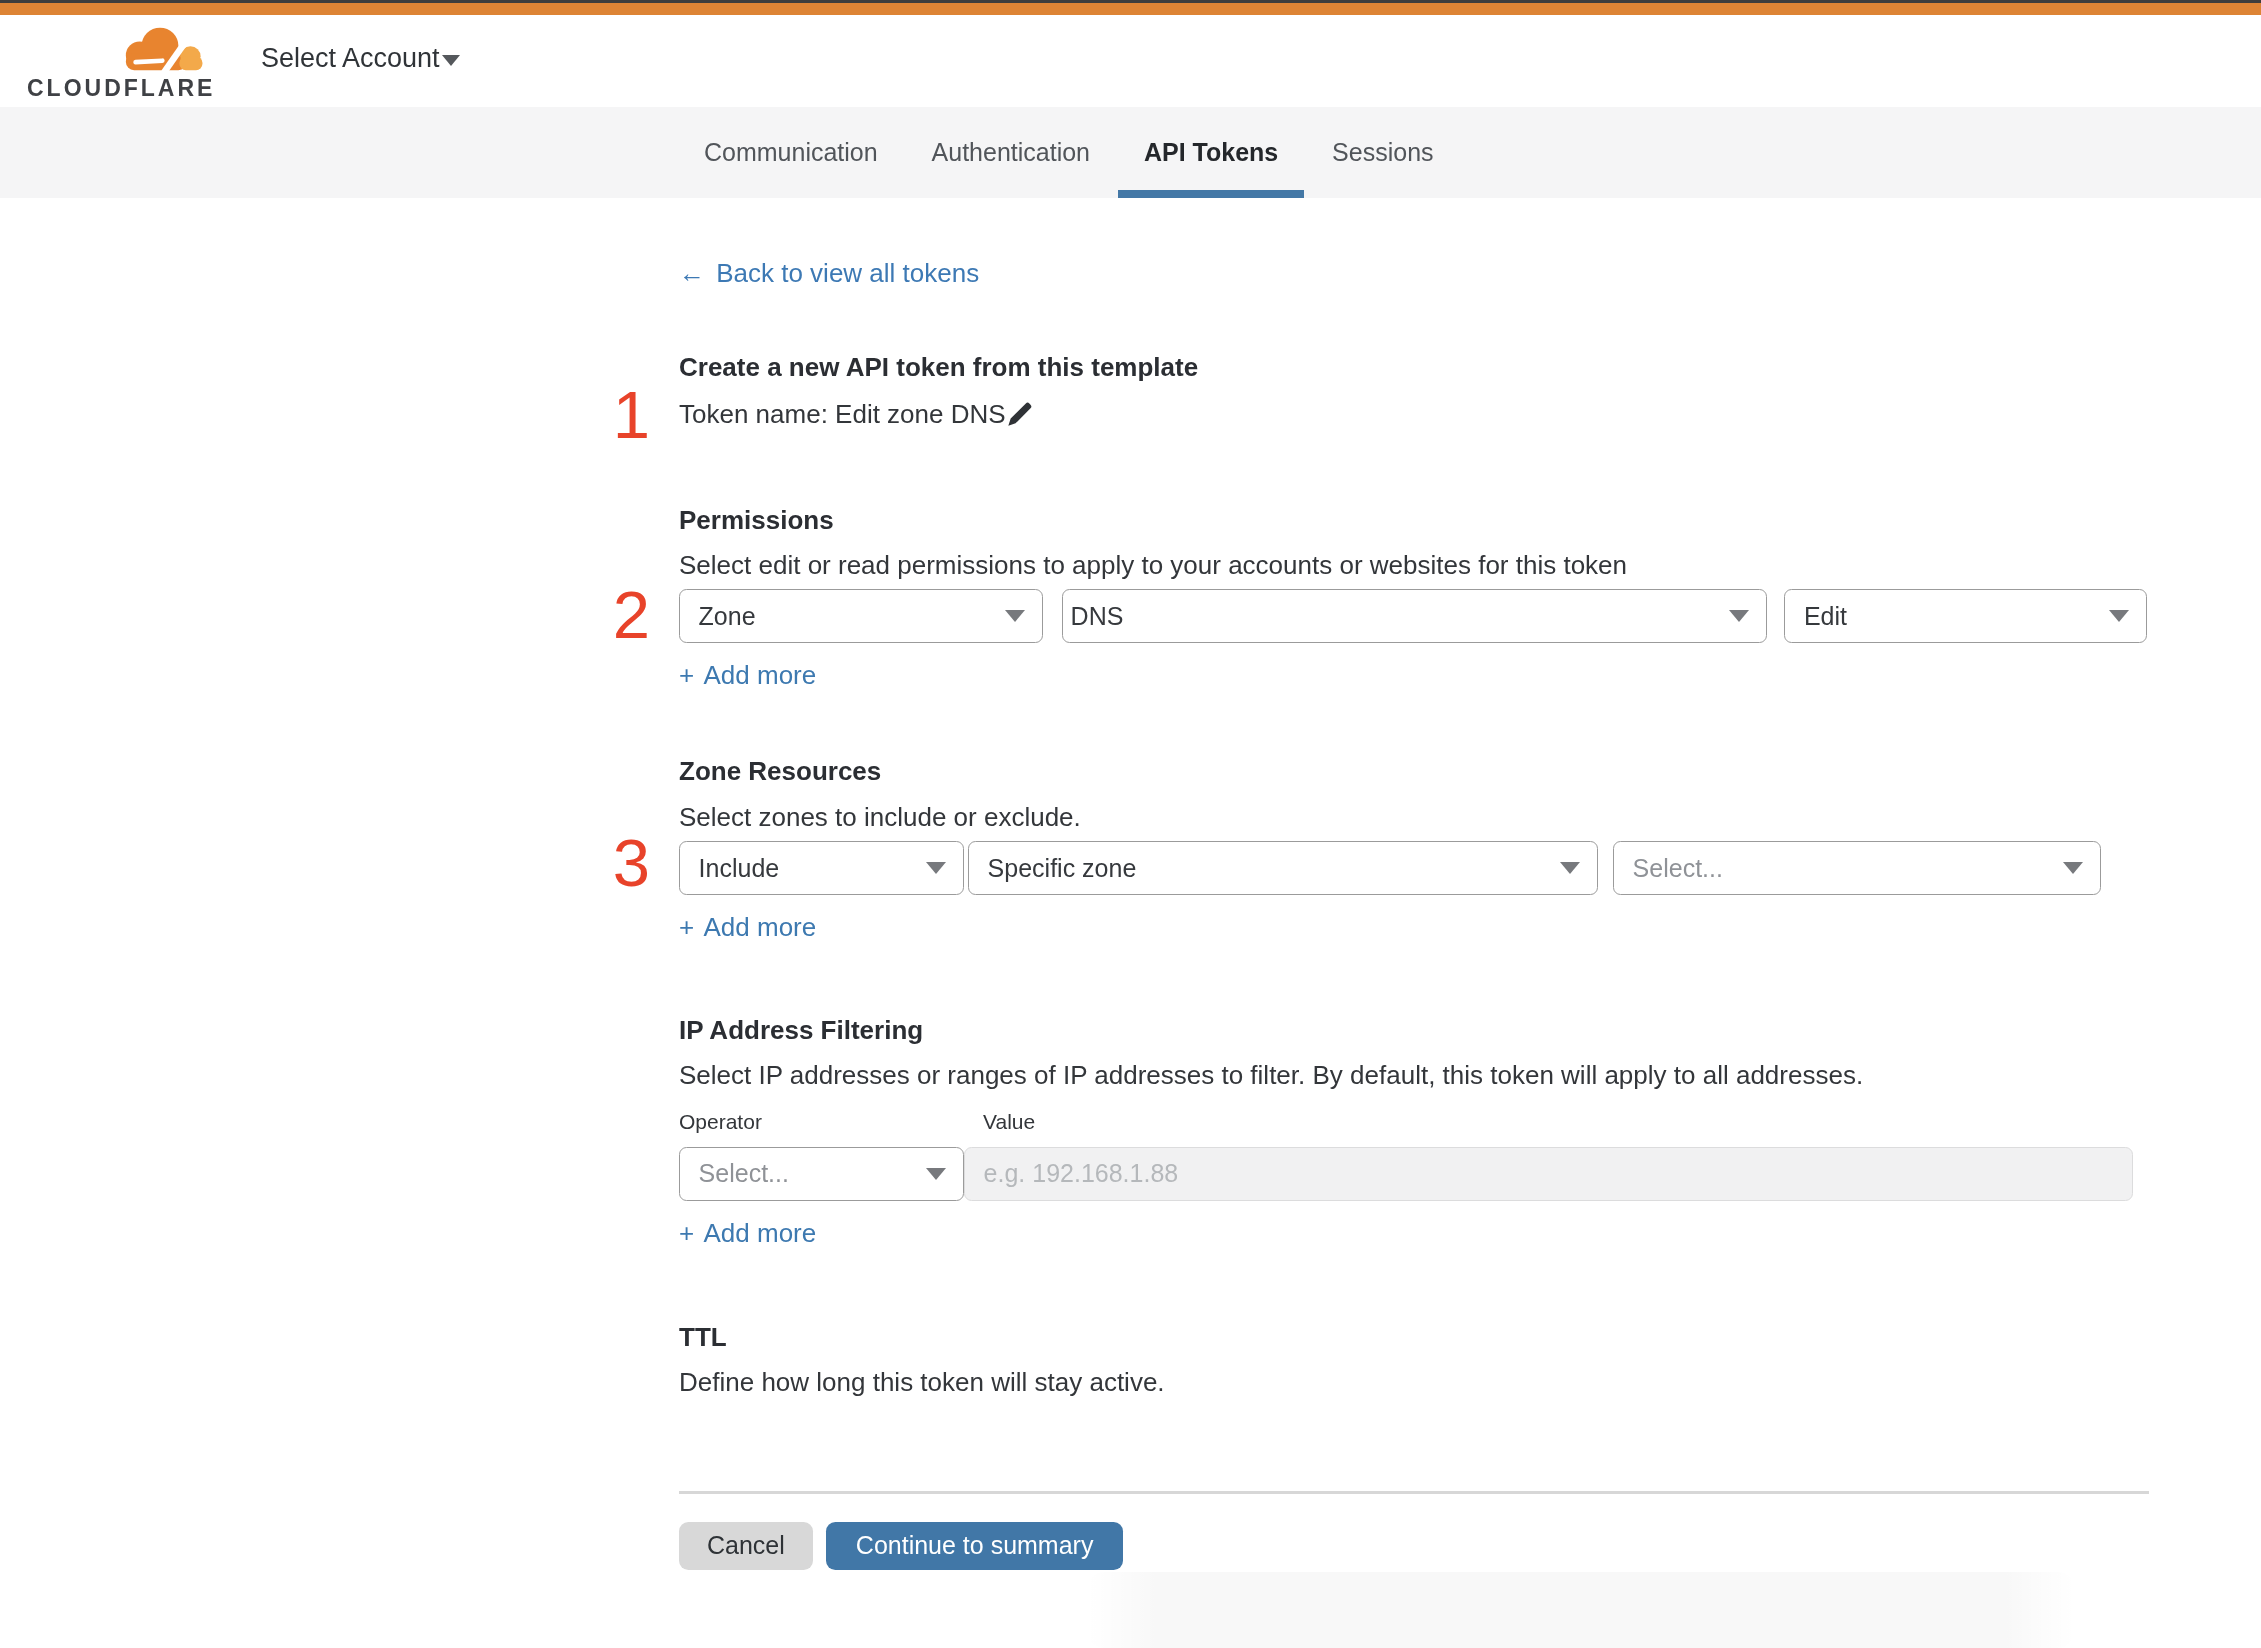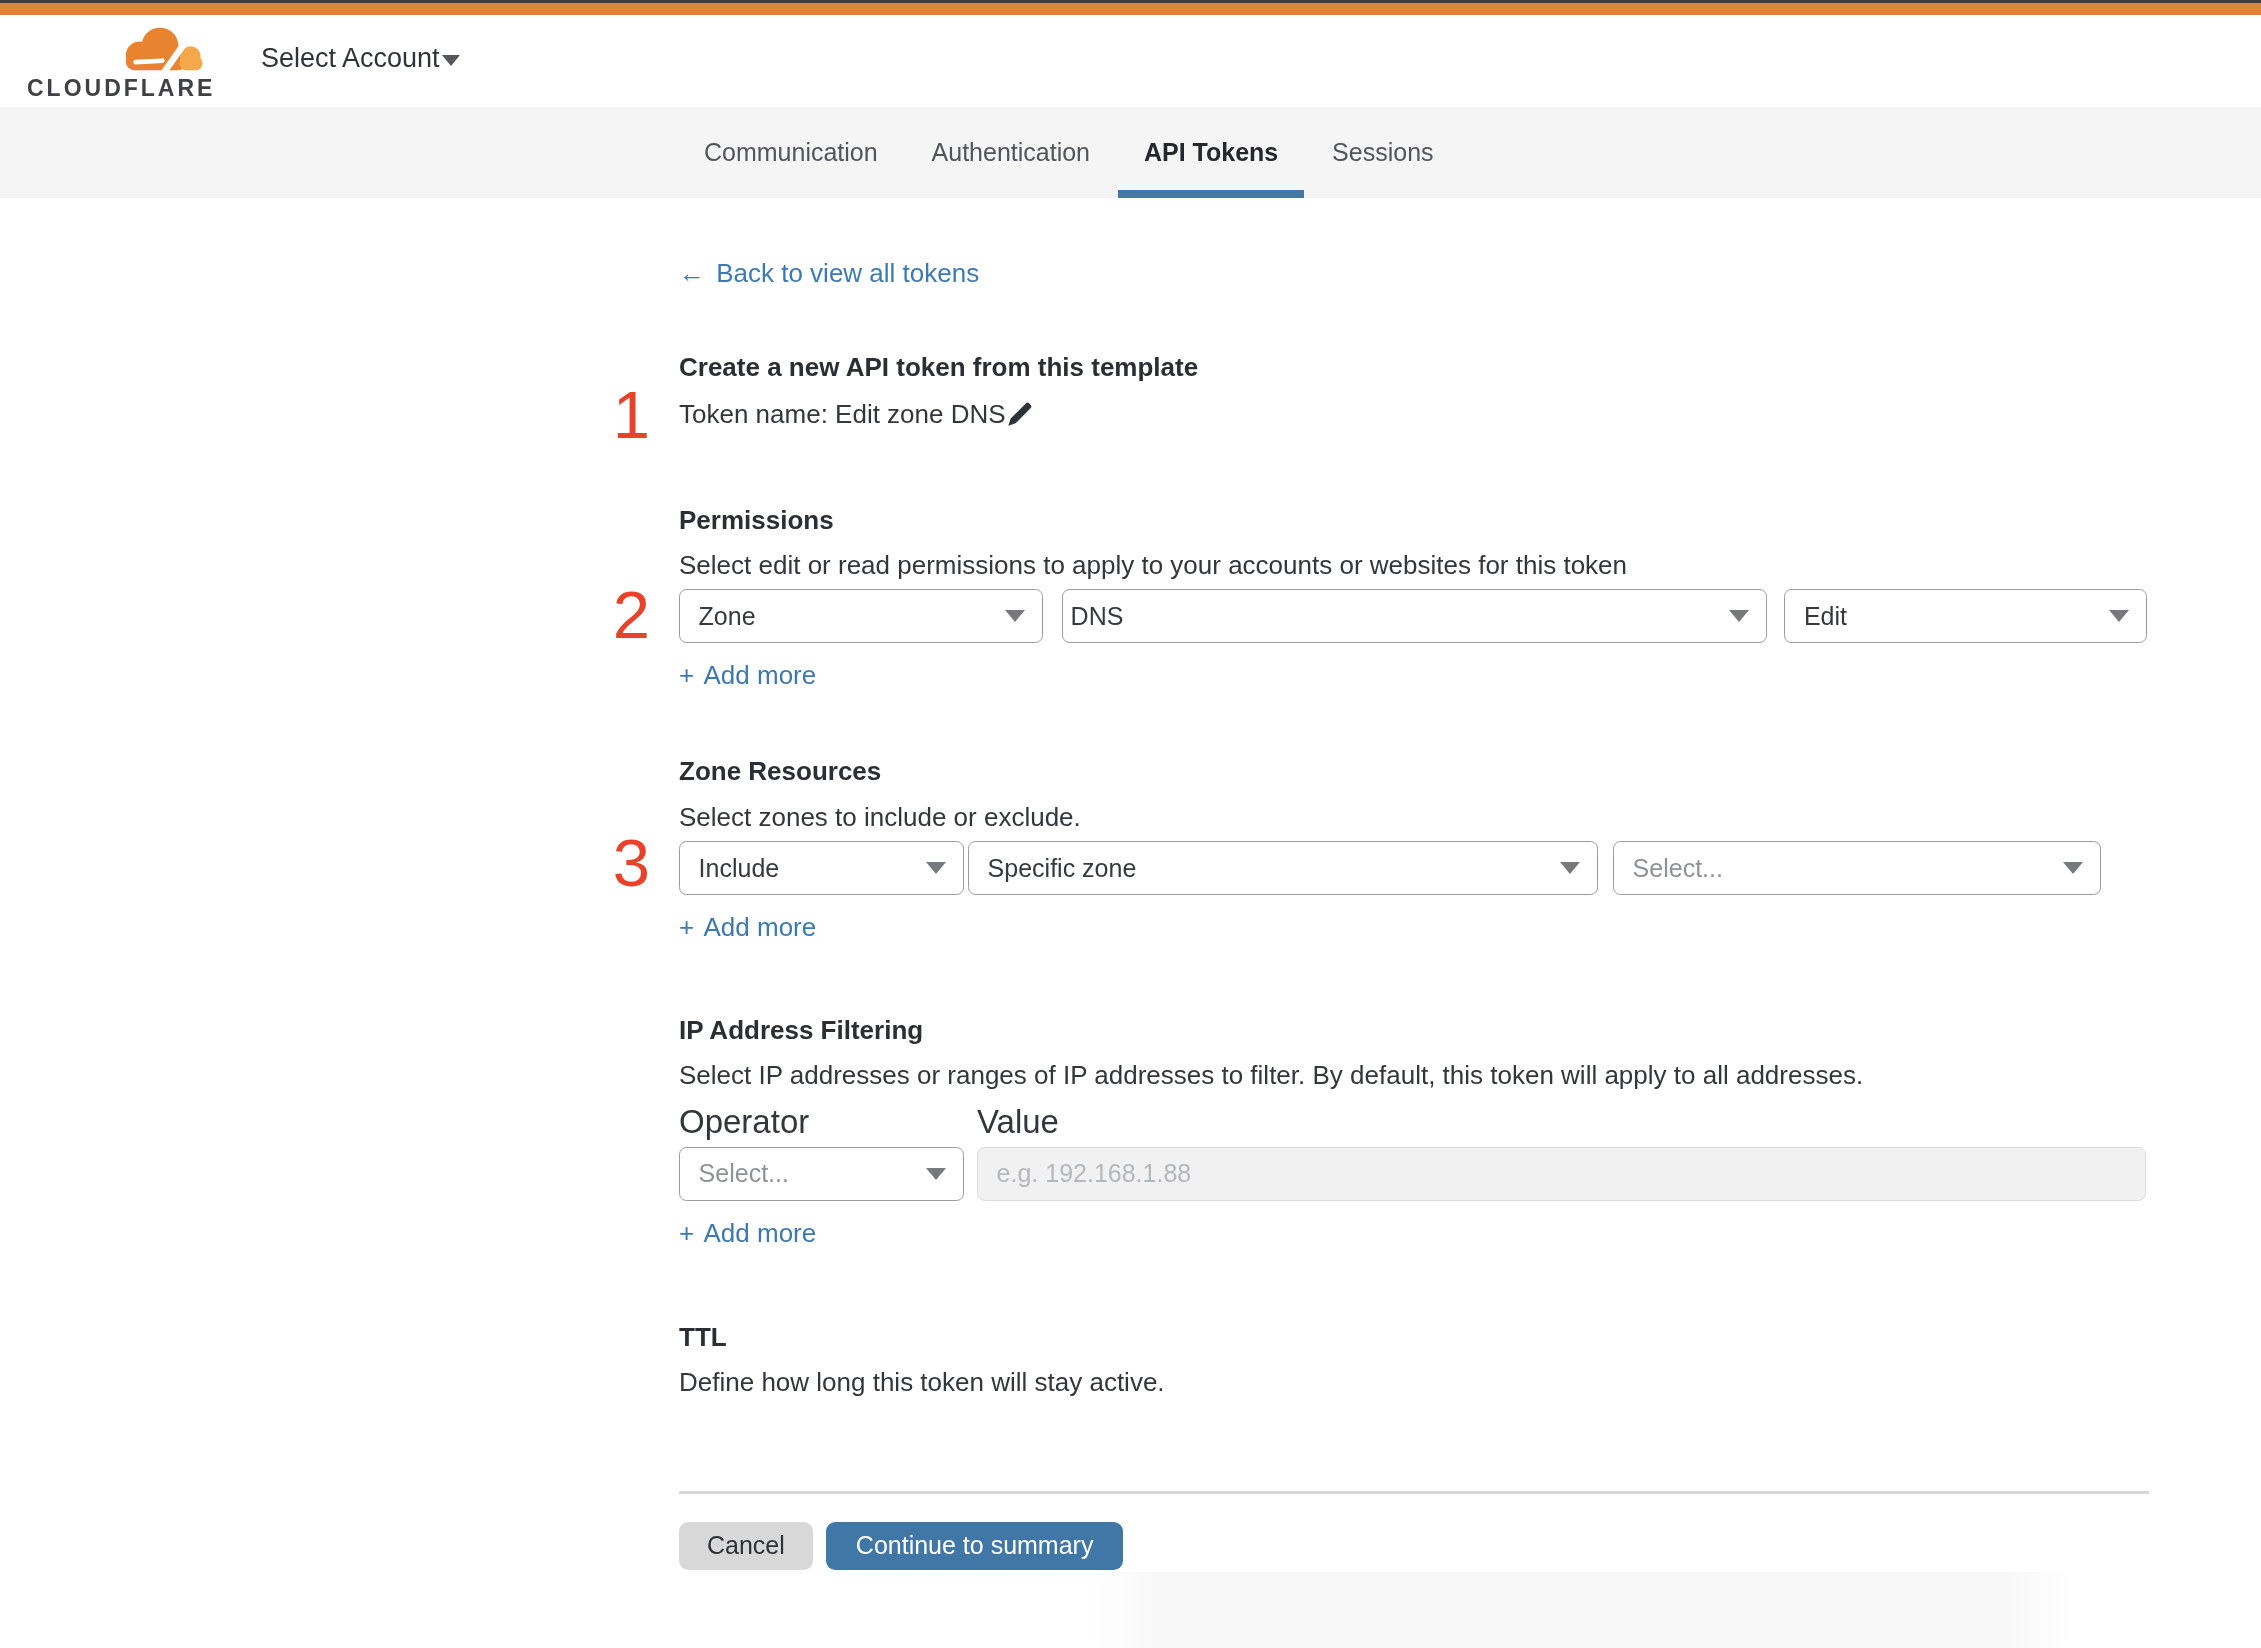--- a/index.html
+++ b/index.html
@@ -105,33 +105,33 @@
   .w-perm-1 { width: 364px; }
   .w-perm-2 { width: 705px; margin-left: 18.6px; padding-left: 8px; }
   .w-perm-3 { width: 363px; margin-left: 17.7px; }
   
   .w-zone-1 { width: 285px; }
   .w-zone-2 { width: 630px; margin-left: 4px; }
   .w-zone-3 { width: 488px; margin-left: 15px; }
   
   .w-op { width: 285px; }
   .ip-input {
-    margin-left: 13px; width: 1169px; height: 54px;
+    width: 1169px; height: 54px;
     background: #f1f1f2; border: 1.9px solid #dcdcdd; border-radius: 7.5px;
     padding: 0 18.6px; font-size: 25px; color: #36393d;
     font-family: "Liberation Sans", sans-serif;
   }
   .ip-input::placeholder { color: #b5b8bb; }
 
   .addmore {
     margin-top: 15px; display: flex; gap: 9.3px; width: max-content;
     font-size: 26px; line-height: 34px; color: #3d79b0; cursor: pointer;
   }
 
-  .labels-row { display: flex; margin-top: 13px; font-size: 33px; line-height: 34px; color: #33363a; }
+  .labels-row { display: flex; margin-top: 13px; font-size: 21px; line-height: 34px; color: #33363a; gap: 6px; }
   .op-label { width: 298px; }
 
   .datebox {
     margin-top: 11.2px; width: 314px; height: 54px;
     border: 1.9px solid #9b9b9b; border-radius: 3.7px;
     display: flex; align-items: center; gap: 17px; padding: 0 18.6px;
     font-size: 25px; color: #9b9fa3; cursor: text; background: #fff;
   }
   .date-arrow { color: #606468; font-size: 26px; }
 

